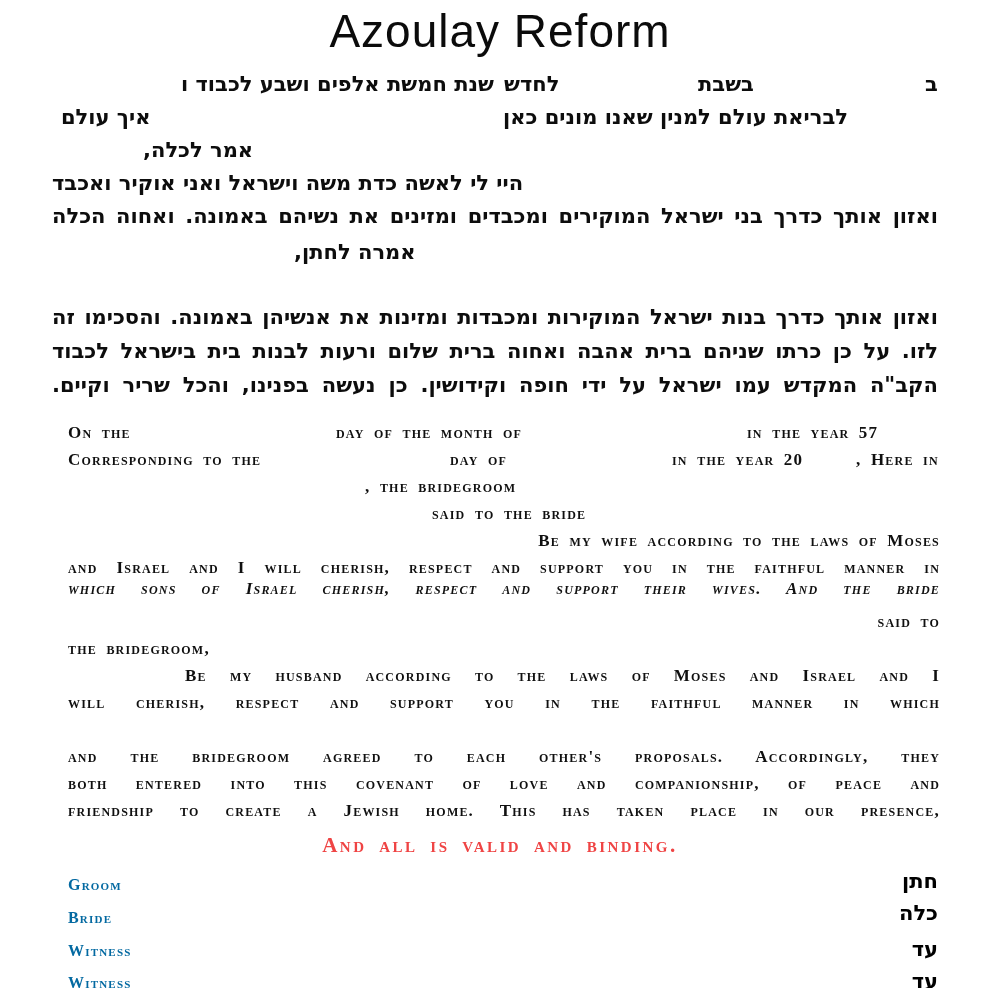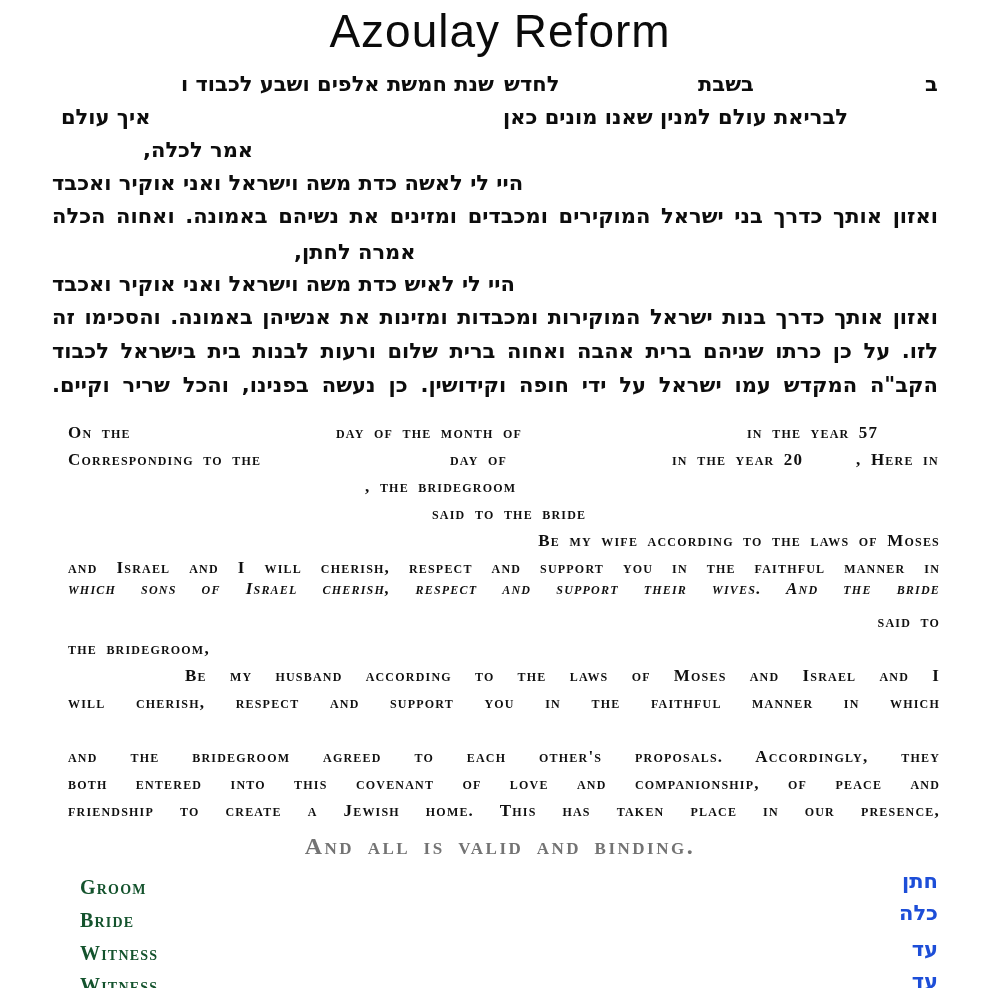--- a/index.html
+++ b/index.html
@@ -59,44 +59,44 @@
     -moz-text-align-last: justify;
   }
   .en-right { text-align: left; }
   .declaration {
     position: absolute;
     left: 0; right: 0; top: 833px;
     text-align: center;
     font-family: "Liberation Serif", serif;
     font-variant: small-caps;
     font-weight: bold;
-    font-size: 24px;
+    font-size: 21px;
     letter-spacing: 2.5px;
     word-spacing: 5px;
-    color: #737373;
+    color: #ef4444;
   }
   .sig-en {
     position: absolute;
-    left: 80px;
+    left: 68px;
     font-family: "Liberation Serif", serif;
     font-variant: small-caps;
     font-weight: bold;
-    font-size: 20px;
+    font-size: 16px;
     letter-spacing: 1.2px;
-    color: #14532d;
+    color: #0369a1;
     white-space: nowrap;
   }
   .sig-he {
     position: absolute;
     right: 62px;
     font-family: "DejaVu Sans", sans-serif;
     font-weight: bold;
     font-size: 21px;
     direction: rtl;
-    color: #1d4ed8;
+    color: #000000;
     white-space: nowrap;
   }
 </style>
 </head>
 <body>
 
 <div id="page">
 
   <div class="title">Azoulay Reform</div>
 
@@ -109,21 +109,20 @@
   <div class="he" style="left:61px; top:103px;">איך עולם</div>
 
   <div class="he" style="left:115px; top:136px;margin-left:28px;">אמר לכלה,</div>
 
   <div class="he" style="left:52px; top:169px;">היי לי לאשה כדת משה וישראל ואני אוקיר ואכבד</div>
 
   <div class="he he-just" style="left:52px; right:62px; top:202px;">ואזון אותך כדרך בני ישראל המוקירים ומכבדים ומזינים את נשיהם באמונה. ואחוה הכלה</div>
 
   <div class="he" style="left:294px; top:238px;">אמרה לחתן,</div>
 
-  <div class="he" style="left:52px; top:270px;">היי לי לאיש כדת משה וישראל ואני אוקיר ואכבד</div>
 
   <div class="he he-just" style="left:52px; right:62px; top:303px;">ואזון אותך כדרך בנות ישראל המוקירות ומכבדות ומזינות את אנשיהן באמונה. והסכימו זה</div>
 
   <div class="he he-just" style="left:52px; right:62px; top:337px;">לזו. על כן כרתו שניהם ברית אהבה ואחוה ברית שלום ורעות לבנות בית בישראל לכבוד</div>
 
   <div class="he he-just" style="left:52px; right:62px; top:371px;">הקב"ה המקדש עמו ישראל על ידי חופה וקידושין. כן נעשה בפנינו, והכל שריר וקיים.</div>
 
   <div class="en" style="left:68px; top:421px;text-align:center;">On the</div>
   <div class="en" style="left:336px; top:421px;">day of the month of</div>
   <div class="en" style="left:747px; top:421px;">in the year 57</div>

